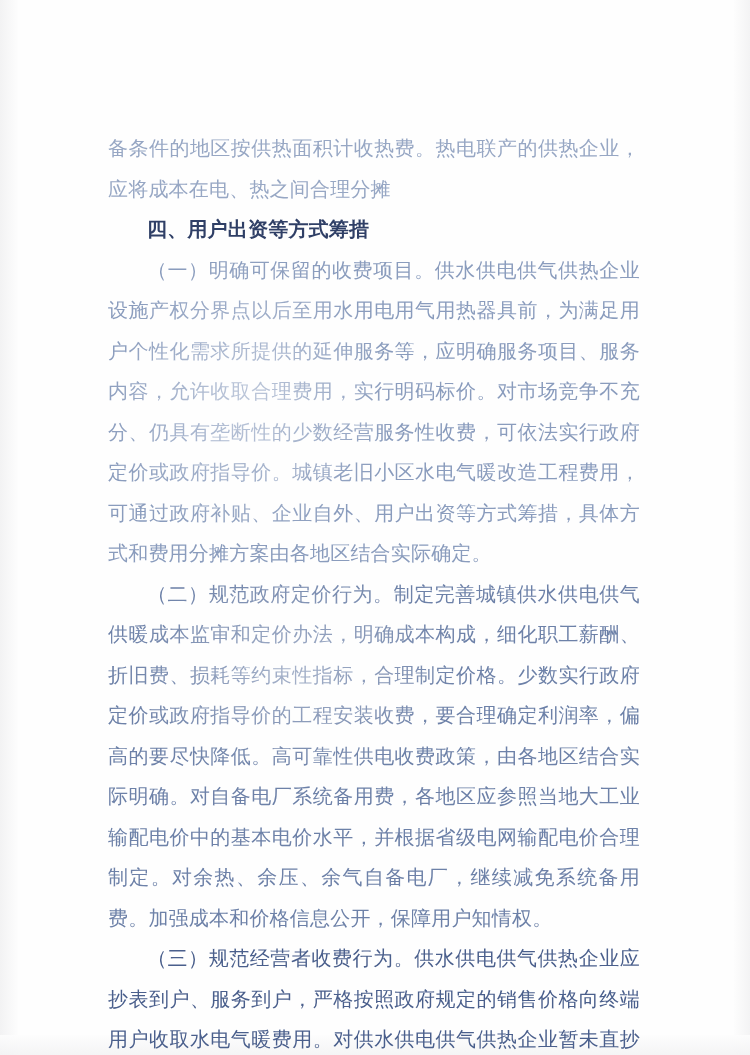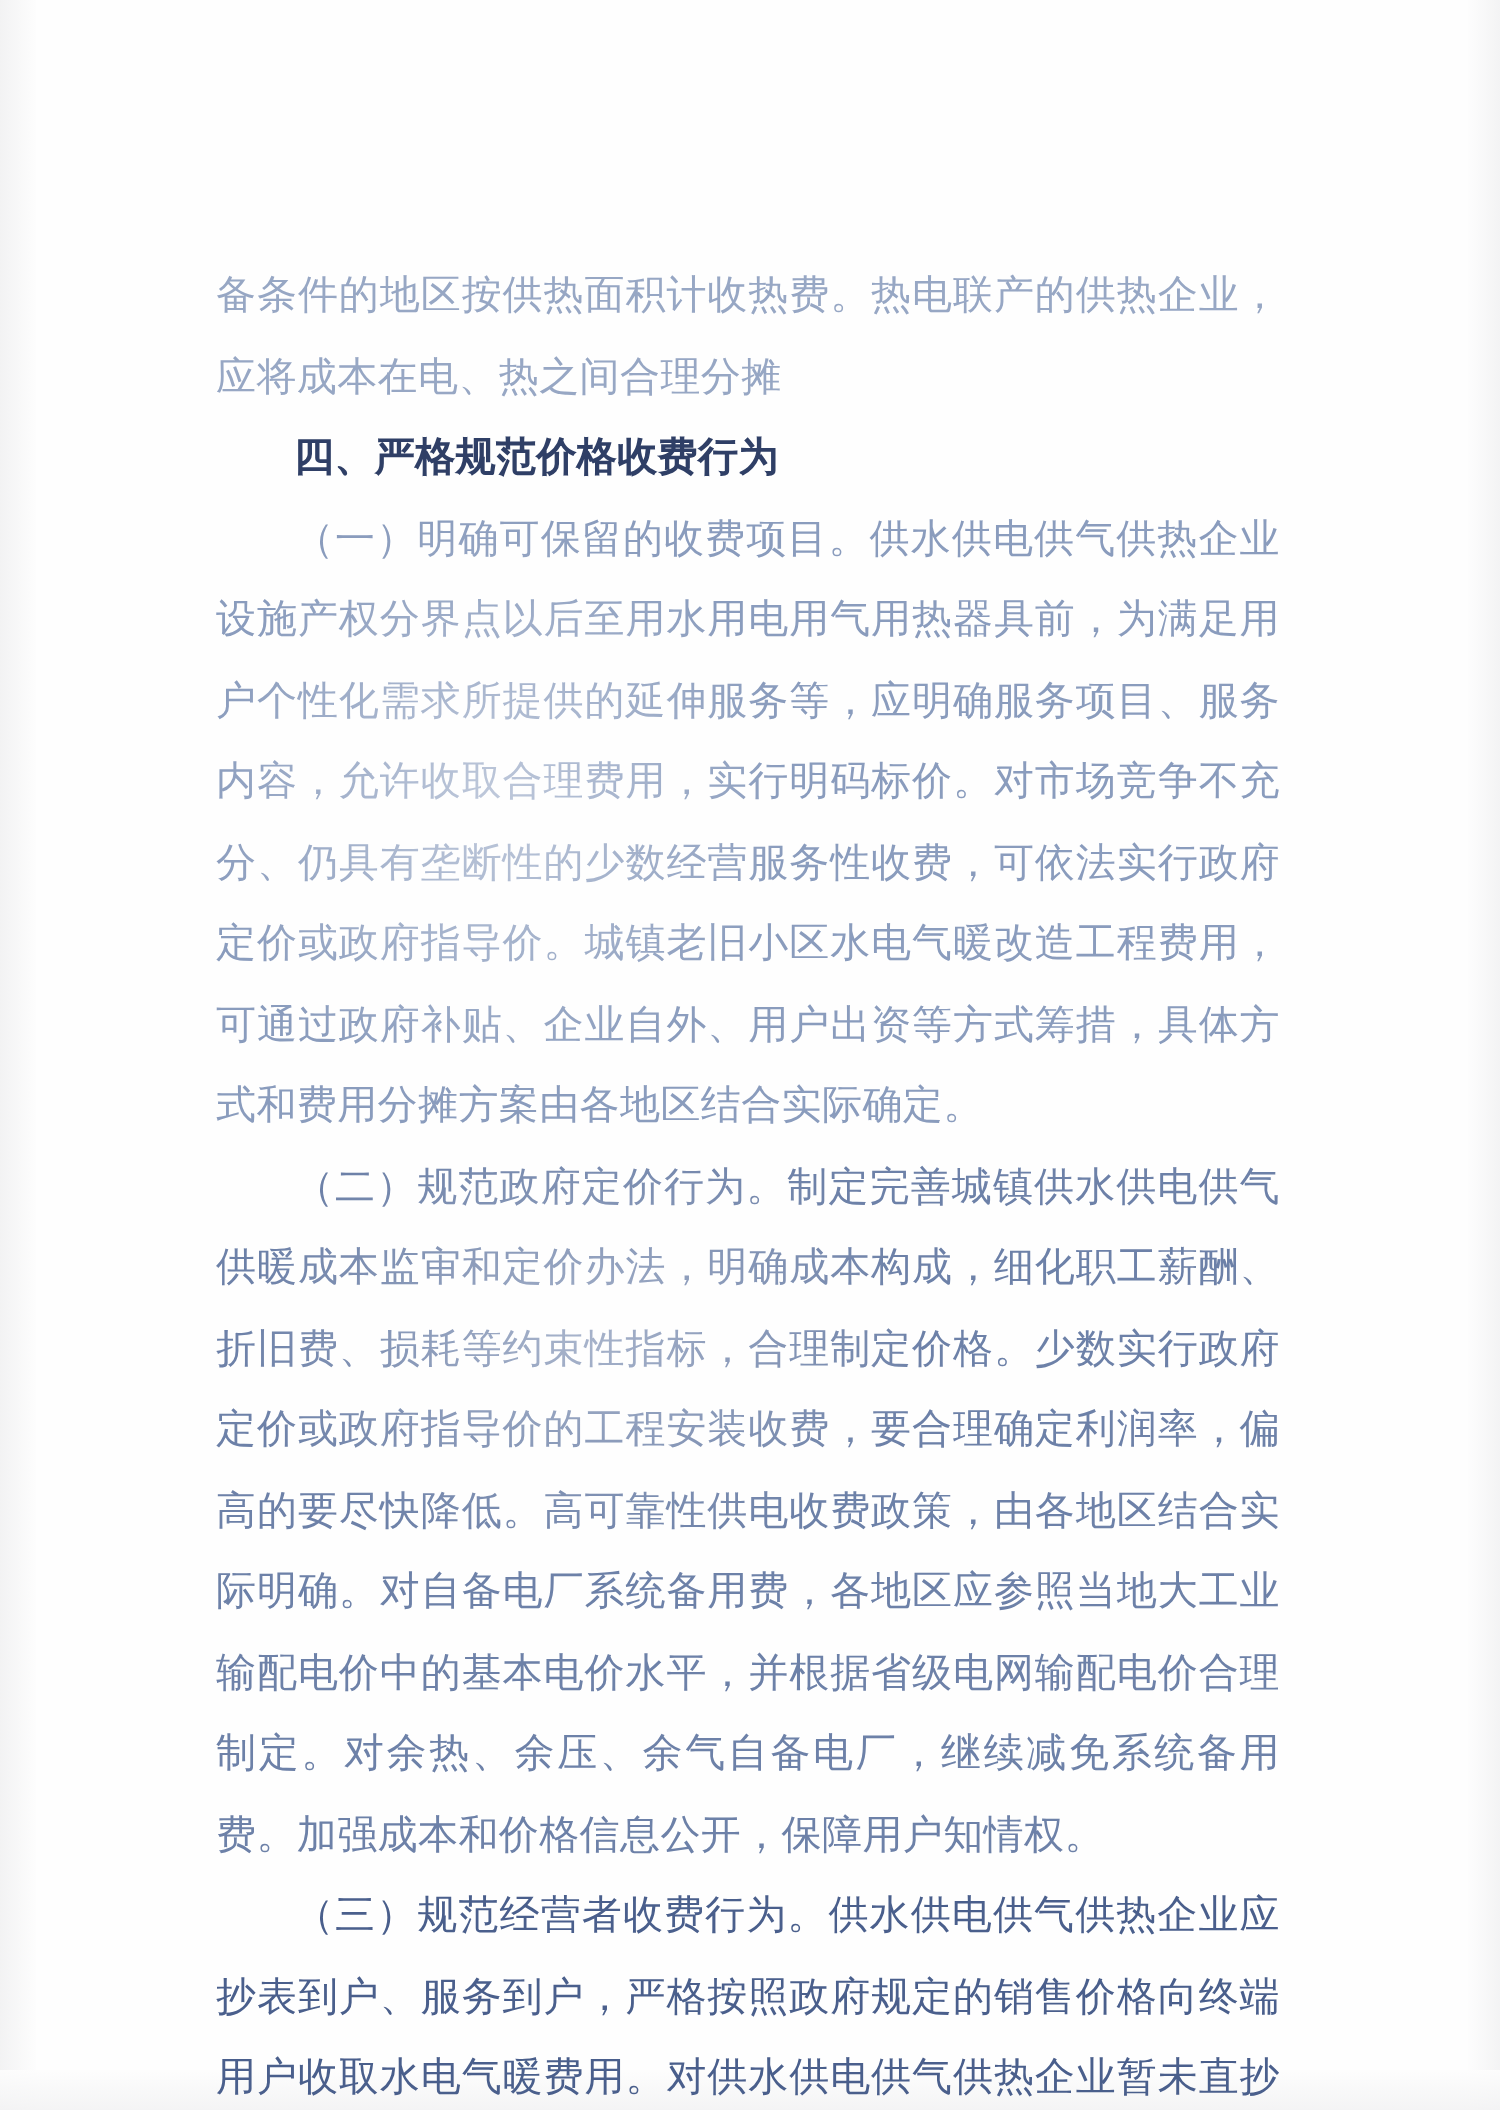--- a/index.html
+++ b/index.html
@@ -102,21 +102,21 @@
 </head>
 <body>
 
 <div class="page">
   <div class="scan-edge-left"></div>
   <div class="scan-edge-right"></div>
   <div class="scan-edge-bottom"></div>
 
   <div class="text-body">
     <p class="faded-top">备条件的地区按供热面积计收热费。热电联产的供热企业，应将成本在电、热之间合理分摊</p>
-    <p class="heading">四、严格规范价格收费行为</p>
+    <p class="heading">四、用户出资等方式筹措</p>
     <p class="indent light">（一）明确可保留的收费项目。供水供电供气供热企业设施产权分界点以后至用水用电用气用热器具前，为满足用户个性化需求所提供的延伸服务等，应明确服务项目、服务内容，允许收取合理费用，实行明码标价。对市场竞争不充分、仍具有垄断性的少数经营服务性收费，可依法实行政府定价或政府指导价。城镇老旧小区水电气暖改造工程费用，可通过政府补贴、企业自外、用户出资等方式筹措，具体方式和费用分摊方案由各地区结合实际确定。</p>
     <p class="indent medium">（二）规范政府定价行为。制定完善城镇供水供电供气供暖成本监审和定价办法，明确成本构成，细化职工薪酬、折旧费、损耗等约束性指标，合理制定价格。少数实行政府定价或政府指导价的工程安装收费，要合理确定利润率，偏高的要尽快降低。高可靠性供电收费政策，由各地区结合实际明确。对自备电厂系统备用费，各地区应参照当地大工业输配电价中的基本电价水平，并根据省级电网输配电价合理制定。对余热、余压、余气自备电厂，继续减免系统备用费。加强成本和价格信息公开，保障用户知情权。</p>
     <p class="indent dark">（三）规范经营者收费行为。供水供电供气供热企业应抄表到户、服务到户，严格按照政府规定的销售价格向终端用户收取水电气暖费用。对供水供电供气供热企业暂未直抄到</p>
   </div>
 
   <div class="ink-wash"></div>
   <div class="ink-wash2"></div>
 </div>
 
 </body></html>

